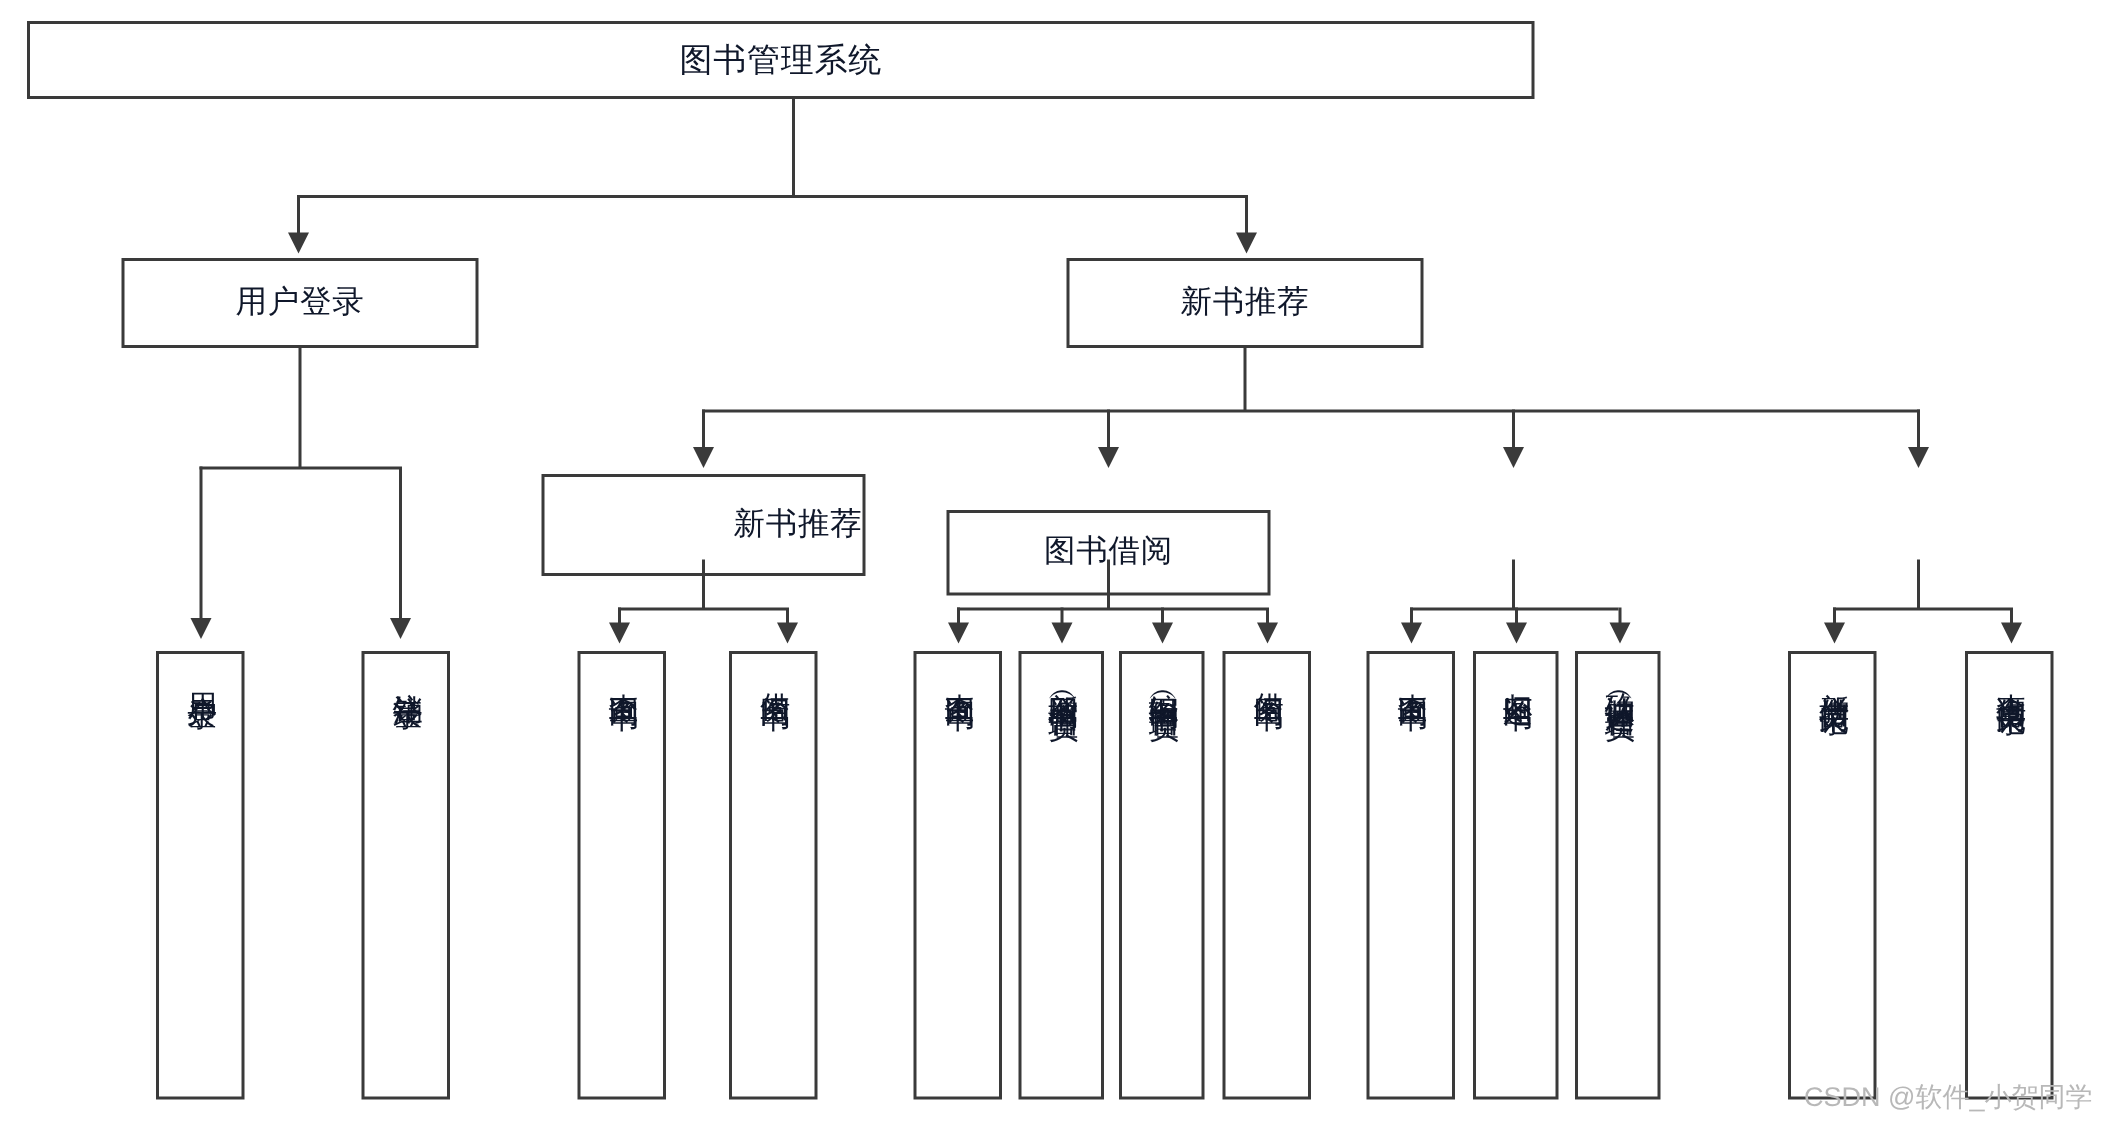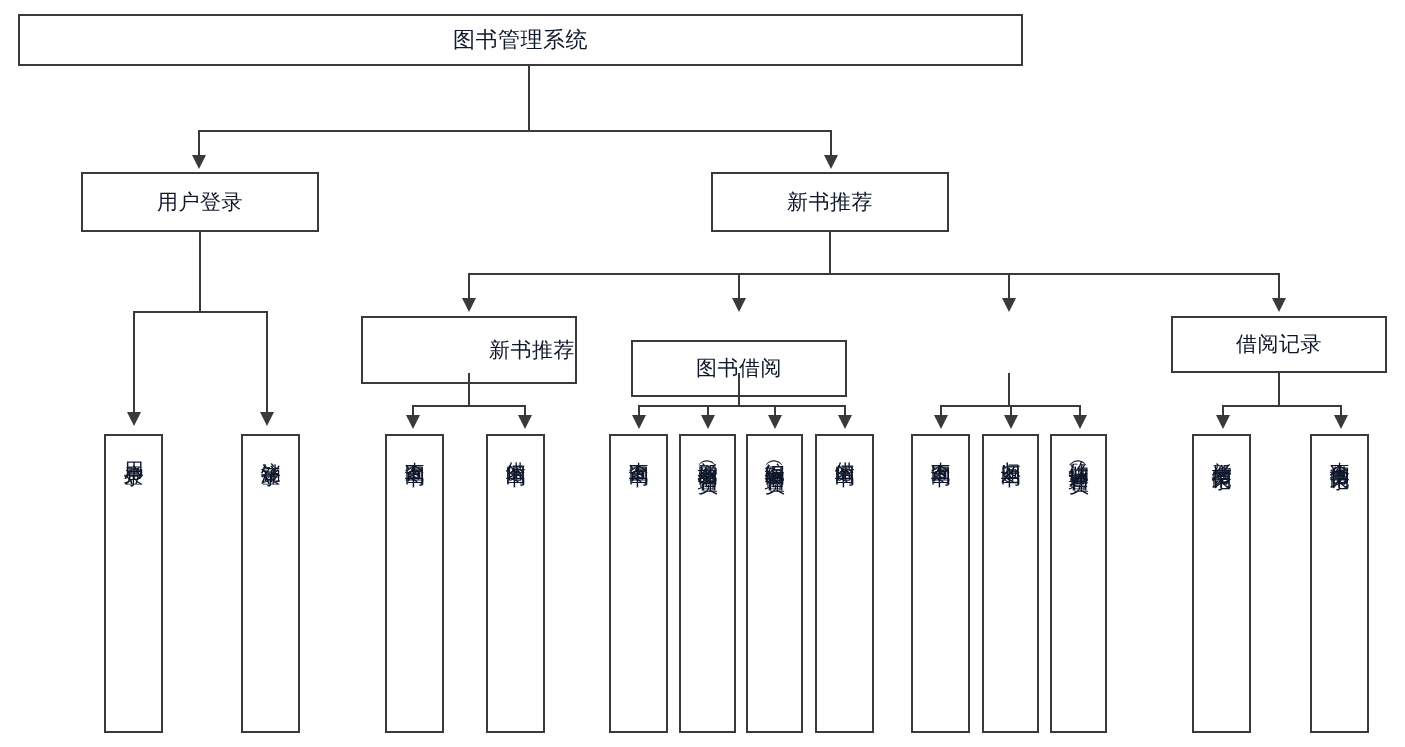--- a/index.html
+++ b/index.html
@@ -129,23 +129,20 @@
   <div class="arrow-head" style="left:1002px; top:298px;"></div>
   <div class="edge-v" style="left:1278px; top:273px; height:27px;"></div>
   <div class="arrow-head" style="left:1272px; top:298px;"></div>
 
   <div class="node level3" style="left:361px; top:316px; width:216px; height:68px;justify-content:flex-end;">
     <span class="node-label">新书推荐</span>
   </div>
   <div class="node level3" style="left:631px; top:316px; width:216px; height:57px;margin-top:24px;">
     <span class="node-label">图书借阅</span>
   </div>
-  <div class="node level3" style="left:1171px; top:316px; width:216px; height:57px;">
-    <span class="node-label">借阅记录</span>
-  </div>
 
   <div class="edge-v" style="left:468px; top:373px; height:33px;"></div>
   <div class="edge-h" style="left:412px; top:405px; width:112px;"></div>
   <div class="edge-v" style="left:412px; top:405px; height:12px;"></div>
   <div class="arrow-head" style="left:406px; top:415px;"></div>
   <div class="edge-v" style="left:524px; top:405px; height:12px;"></div>
   <div class="arrow-head" style="left:518px; top:415px;"></div>
 
   <div class="edge-v" style="left:738px; top:373px; height:33px;"></div>
   <div class="edge-h" style="left:638px; top:405px; width:206px;"></div>
@@ -211,14 +208,15 @@
     <span class="node-label">确认归还（管理员）</span>
   </div>
 
   <div class="node leaf" style="left:1192px; top:434px; width:59px; height:299px;">
     <span class="node-label">新增借阅记录</span>
   </div>
   <div class="node leaf" style="left:1310px; top:434px; width:59px; height:299px;">
     <span class="node-label">查询借阅记录</span>
   </div>
 
+  <div id="watermark">CSDN @软件_小贺同学</div>
 
 </div>
 
 </body></html>

